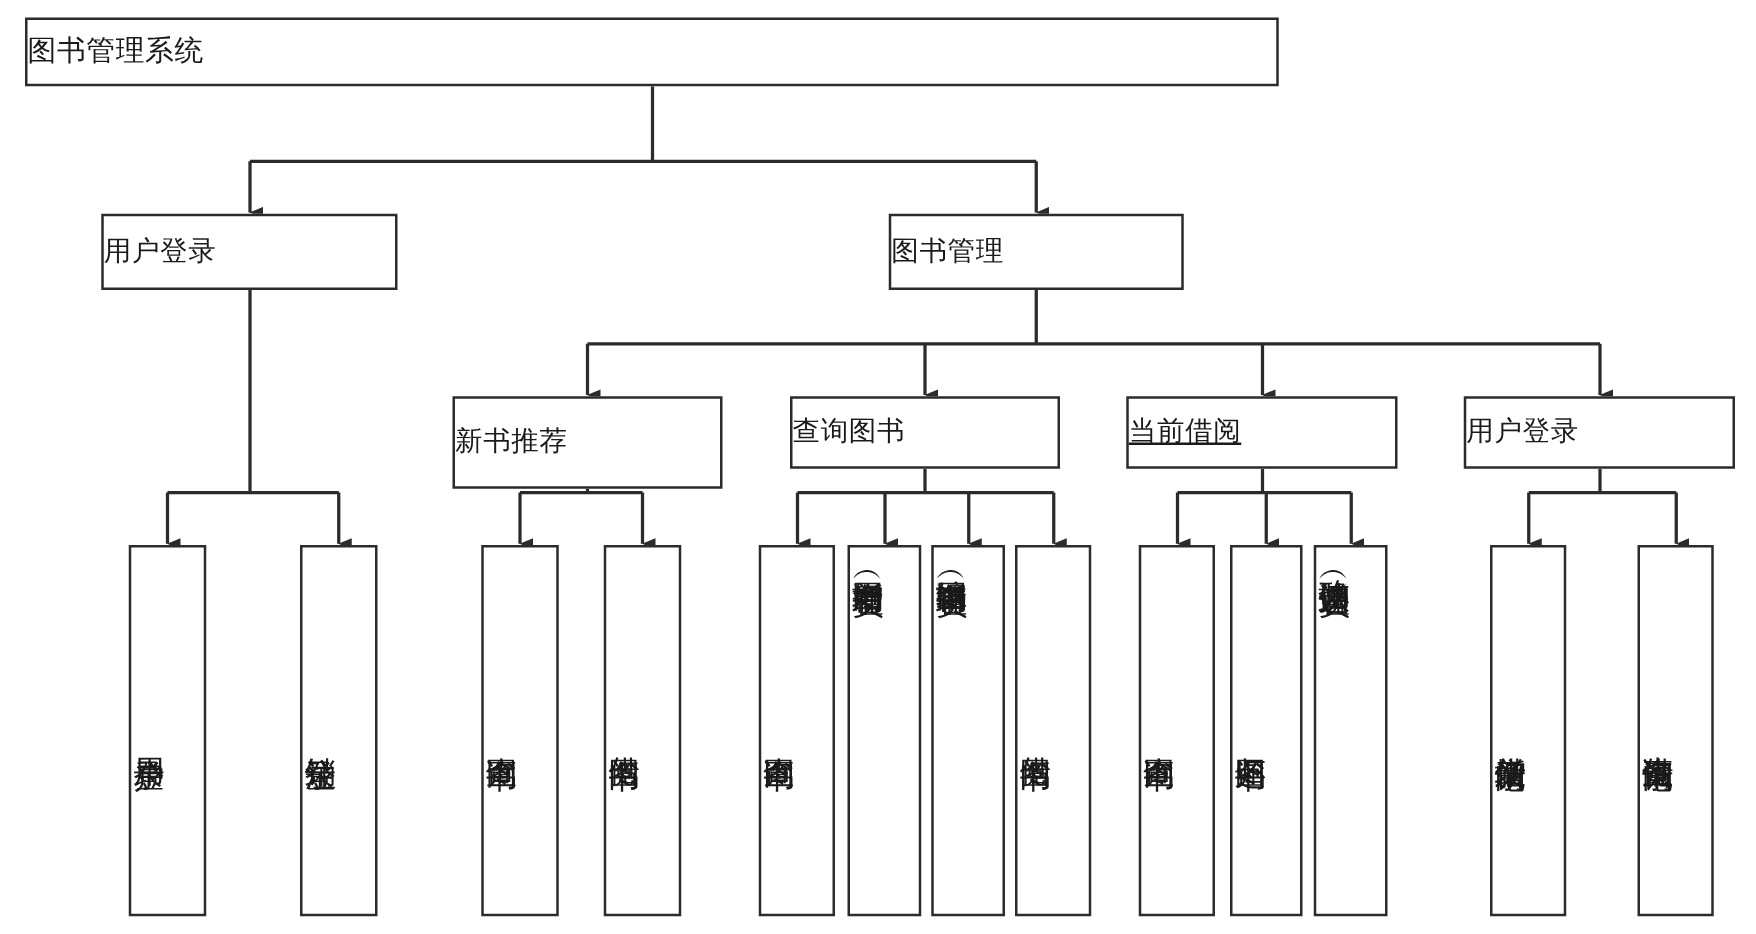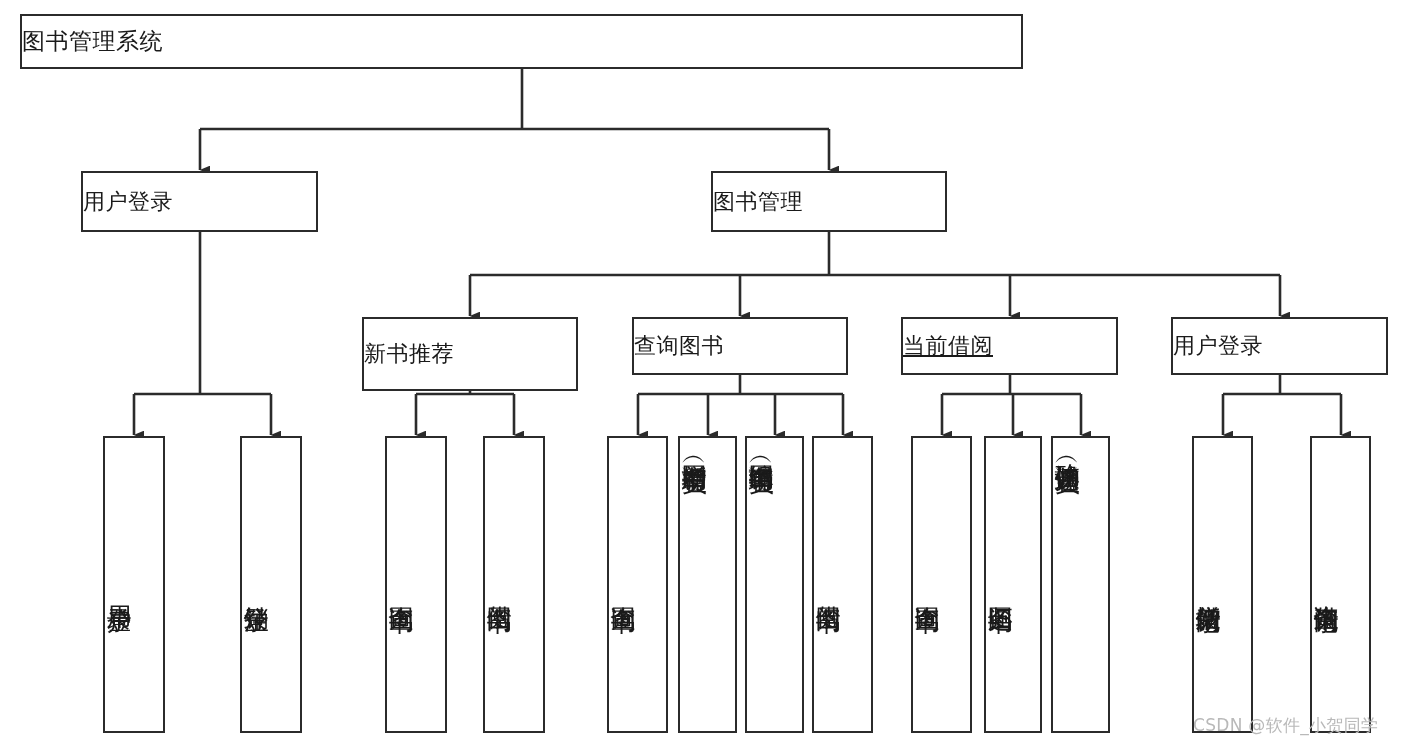--- a/index.html
+++ b/index.html
@@ -179,14 +179,13 @@
         <span class="node-label">确认归还（管理员）</span>
       </div>
       <div class="node vert mid" style="left: 1192px; top: 436px; width: 61px; height: 297px;">
         <span class="node-label">新增借阅记录</span>
       </div>
       <div class="node vert mid" style="left: 1310px; top: 436px; width: 61px; height: 297px;">
         <span class="node-label">查询借阅记录</span>
       </div>
     </div>
 
-  <div class="watermark" style="left: 1193px; top: 714px; color: rgb(185, 185, 185);">CSDN @软件_小贺同学</div>
 </div>
 
 </body></html>

